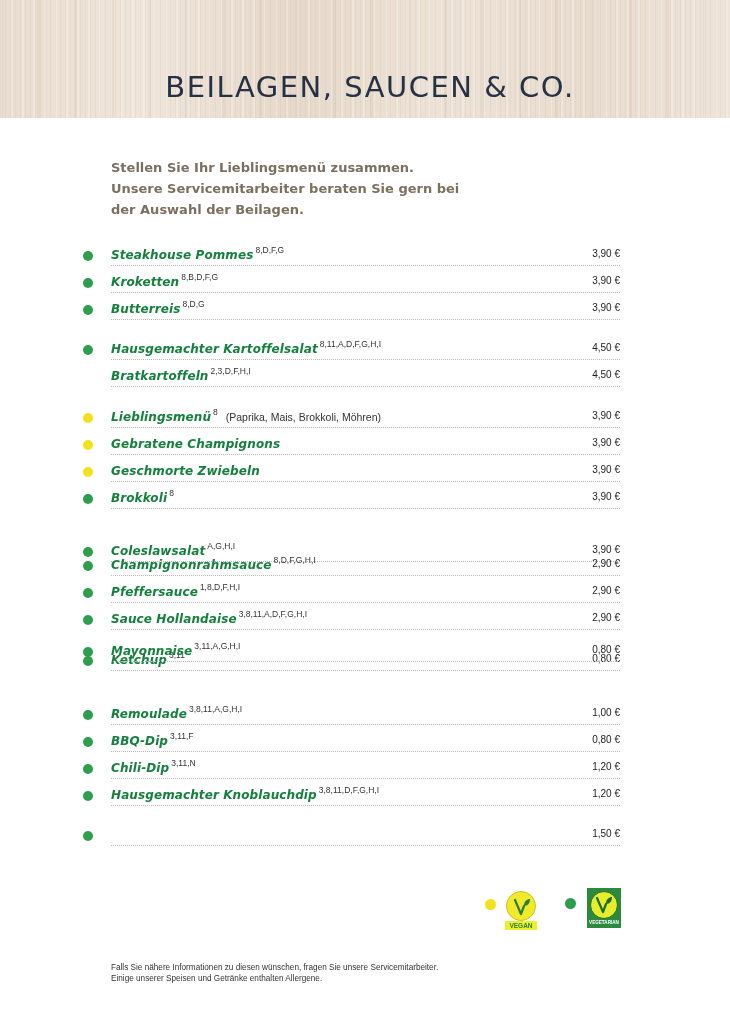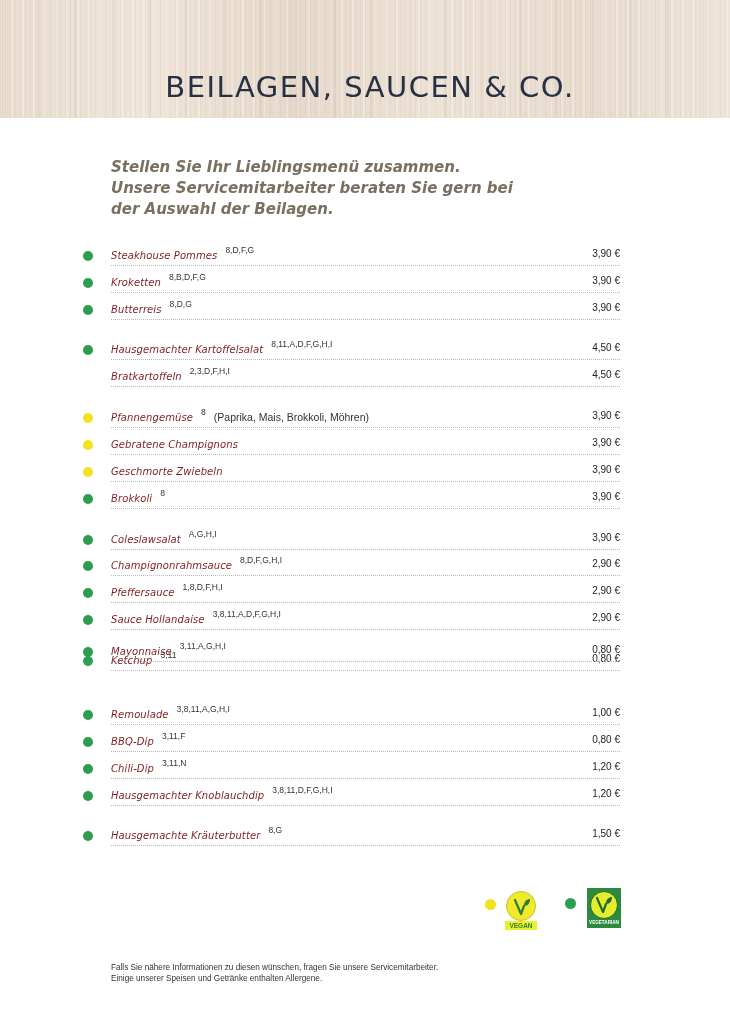--- a/index.html
+++ b/index.html
@@ -15,43 +15,43 @@
         linear-gradient(90deg, #e9ddd0 0%, #efe5da 20%, #e6d9cb 40%, #ede2d6 60%, #e8dccf 80%, #eee4d9 100%);
     }
     .header-title {
       position: absolute; left: 0; width: 730px; top: 70px;
       text-align: center; font-family: "DejaVu Sans", sans-serif;
       font-size: 29px; letter-spacing: 1.5px; color: #263244; font-weight: normal; padding-left: 10px;
     }
 
     .intro {
       position: absolute; left: 111px; top: 157px; width: 400px;
-      font-family: "DejaVu Sans", sans-serif; font-weight: bold; font-style: italic;
-      font-size: 15px; line-height: 21px; color: #7b6f60;
+      font-family: "DejaVu Sans", sans-serif; font-weight: bold; 
+      font-size: 13px; line-height: 21px; color: #7b6f60;
     }
     .intro div { white-space: nowrap; }
 
     .menu-item {
       position: absolute; left: 80px; width: 540px; height: 24px;
     }
     .menu-item .dot {
       position: absolute; left: 3px; top: 7px; width: 10px; height: 10px; border-radius: 50%;
     }
     .dot.green { background: #2e9e4e; }
     .dot.yellow { background: #f2e21d; }
     .menu-item .name-wrap {
       position: absolute; left: 31px; top: 0; white-space: nowrap;
     }
     .menu-item .name {
-      font-family: "DejaVu Sans", sans-serif; font-weight: normal; font-style: italic;
-      font-size: 10px; color: #7f1d1d; letter-spacing: 0.1px;
+      font-family: "DejaVu Sans", sans-serif; font-weight: bold; font-style: italic;
+      font-size: 12px; color: #15803d; letter-spacing: 0.1px;
     }
     .menu-item .allergens {
       font-family: "Liberation Sans", sans-serif; font-size: 8.5px; color: #333;
-      vertical-align: 6px; margin-left: 8px;
+      vertical-align: 6px; margin-left: 2px;
     }
     .menu-item .note {
       font-family: "Liberation Sans", sans-serif; font-size: 10.5px; color: #333; margin-left: 8px;
     }
     .menu-item .price {
       position: absolute; right: 0; top: 4px;
       font-family: Liberation Sans, sans-serif; font-size: 10px; color: #222;
     }
     .menu-item .rule {
       position: absolute; left: 31px; right: 0; top: 21px; height: 0;
@@ -126,21 +126,21 @@
 </div>
 
 <div class="menu-item" style="top:365px">
   <span class="name-wrap"><span class="name">Bratkartoffeln</span><span class="allergens">2,3,D,F,H,I</span></span>
   <span class="price">4,50 €</span>
   <div class="rule"></div>
 </div>
 
 <div class="menu-item" style="top:406px">
   <span class="dot yellow"></span>
-  <span class="name-wrap"><span class="name">Pfannengemüse</span><span class="allergens">8</span><span class="note">(Paprika, Mais, Brokkoli, Möhren)</span></span>
+  <span class="name-wrap"><span class="name">Lieblingsmenü</span><span class="allergens">8</span><span class="note">(Paprika, Mais, Brokkoli, Möhren)</span></span>
   <span class="price">3,90 €</span>
   <div class="rule"></div>
 </div>
 
 <div class="menu-item" style="top:433px">
   <span class="dot yellow"></span>
   <span class="name-wrap"><span class="name">Gebratene Champignons</span></span>
   <span class="price">3,90 €</span>
   <div class="rule"></div>
 </div>
@@ -152,21 +152,21 @@
   <div class="rule"></div>
 </div>
 
 <div class="menu-item" style="top:487px">
   <span class="dot green"></span>
   <span class="name-wrap"><span class="name">Brokkoli</span><span class="allergens">8</span></span>
   <span class="price">3,90 €</span>
   <div class="rule"></div>
 </div>
 
-<div class="menu-item" style="top:528px">
+<div class="menu-item" style="top:540px">
   <span class="dot green"></span>
   <span class="name-wrap"><span class="name">Coleslawsalat</span><span class="allergens">A,G,H,I</span></span>
   <span class="price">3,90 €</span>
   <div class="rule"></div>
 </div>
 
 <div class="menu-item" style="top:554px">
   <span class="dot green"></span>
   <span class="name-wrap"><span class="name">Champignonrahmsauce</span><span class="allergens">8,D,F,G,H,I</span></span>
   <span class="price">2,90 €</span>
@@ -224,21 +224,20 @@
 
 <div class="menu-item" style="top:784px">
   <span class="dot green"></span>
   <span class="name-wrap"><span class="name">Hausgemachter Knoblauchdip</span><span class="allergens">3,8,11,D,F,G,H,I</span></span>
   <span class="price">1,20 €</span>
   <div class="rule"></div>
 </div>
 
 <div class="menu-item" style="top:824px">
   <span class="dot green"></span>
-  <span class="name-wrap"><span class="name">Hausgemachte Kräuterbutter</span><span class="allergens">8,G</span></span>
   <span class="price">1,50 €</span>
   <div class="rule"></div>
 </div>
 
 <div>
   <span class="ldot" style="position:absolute; left:485px; top:899px; width:11px; height:11px; border-radius:50%; background:#f2e21d;"></span>
   <div class="badge-vegan">
     <div class="circle">
       <svg class="vmark" viewBox="0 0 18 20">
         <path d="M2 3 L8 17 L11 9" fill="none" stroke="#2f7d3a" stroke-width="2.2" stroke-linecap="round" stroke-linejoin="round"></path>

